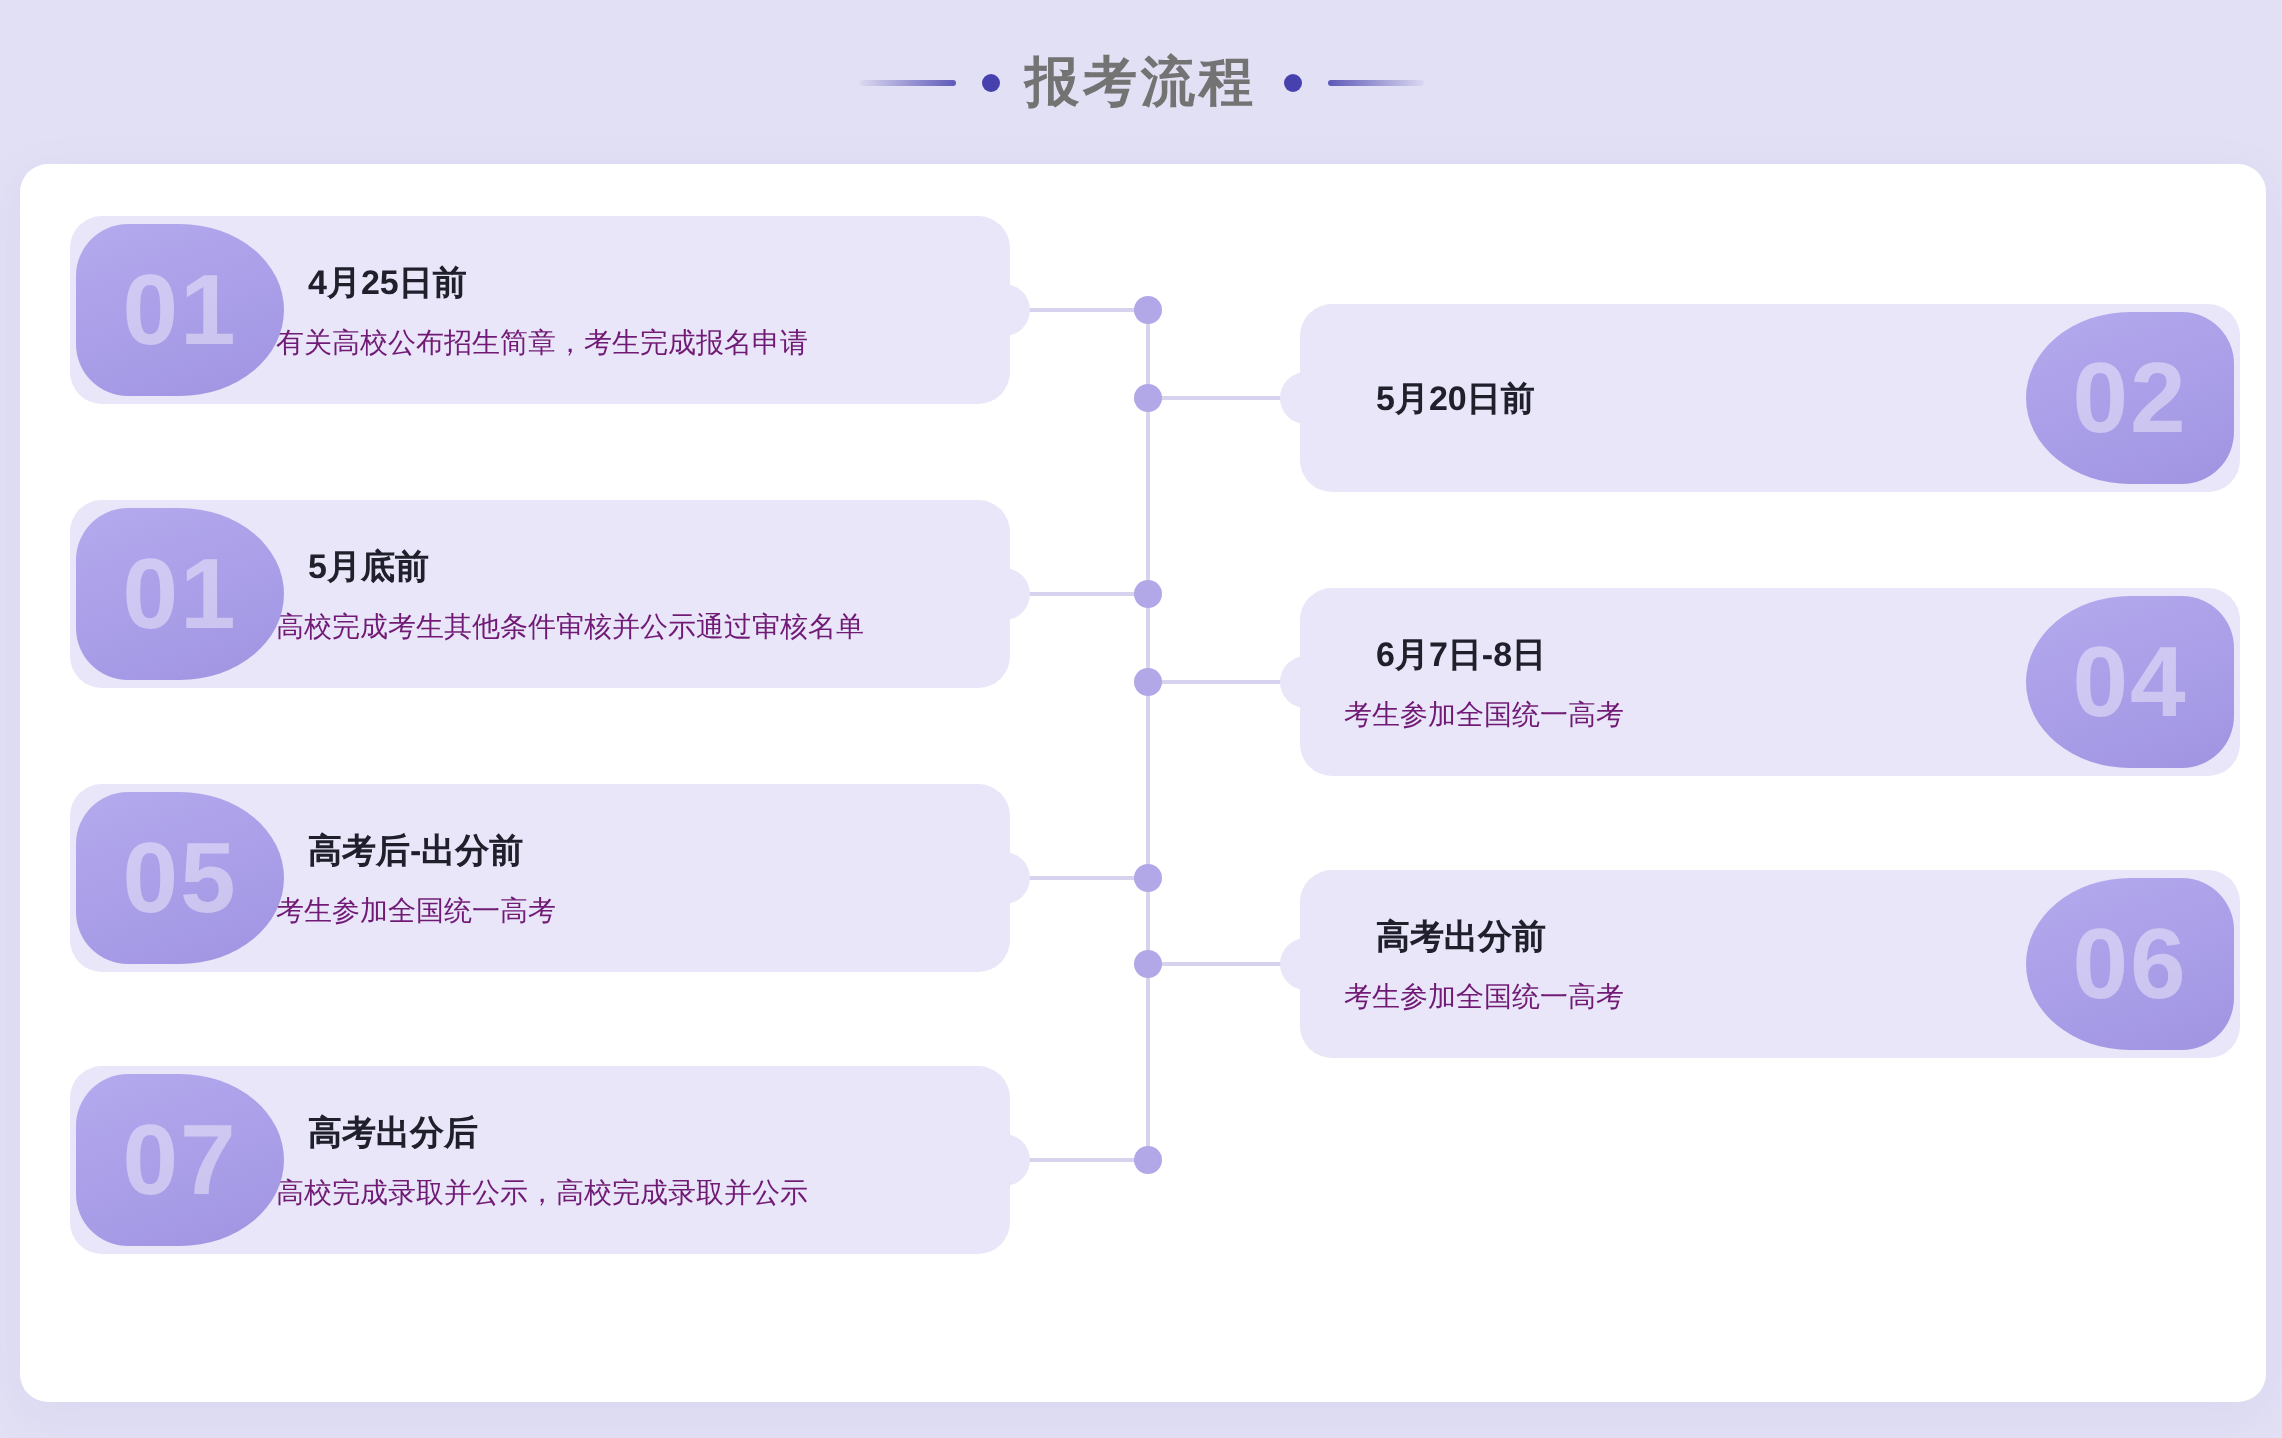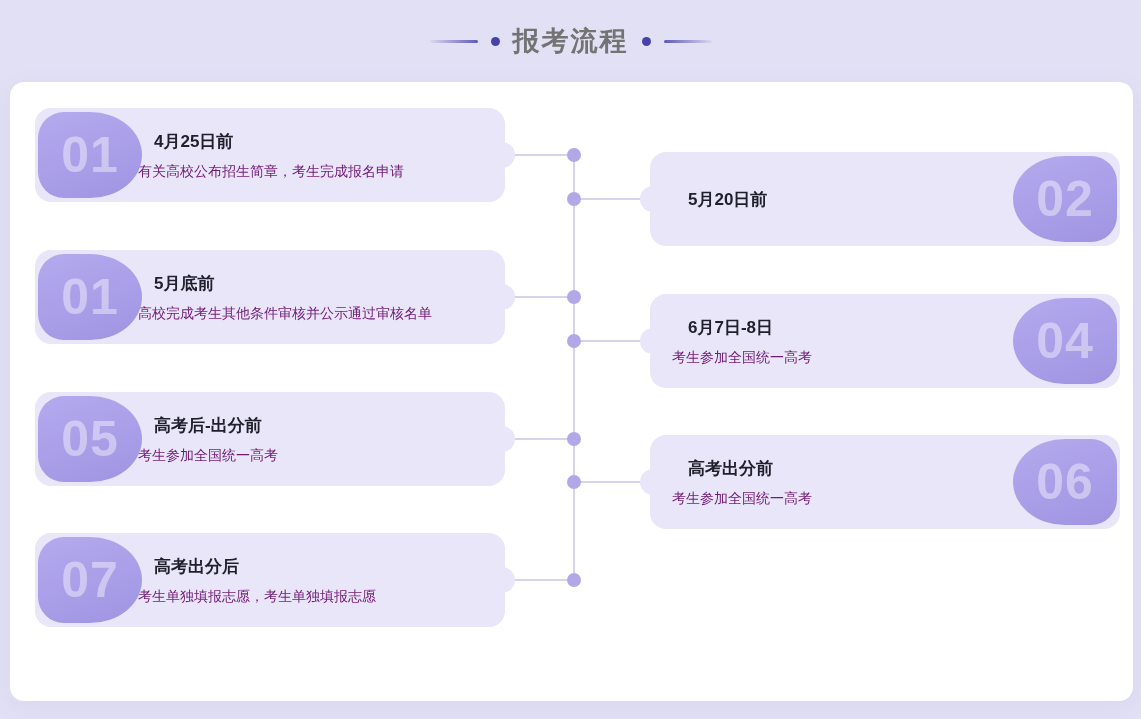--- a/index.html
+++ b/index.html
@@ -144,14 +144,14 @@
   </div>
   <div class="card-title">高考出分前</div>
   <div class="card-desc">考生参加全国统一高考</div>
 </div>
 
 <div class="card left" style="top:533px">
   <div class="badge">
     <span class="num">07</span>
   </div>
   <div class="card-title">高考出分后</div>
-  <div class="card-desc">考生单独填报志愿，考生单独填报志愿</div>
+  <div class="card-desc">高校完成录取并公示，高校完成录取并公示</div>
 </div>
 
 </body></html>

